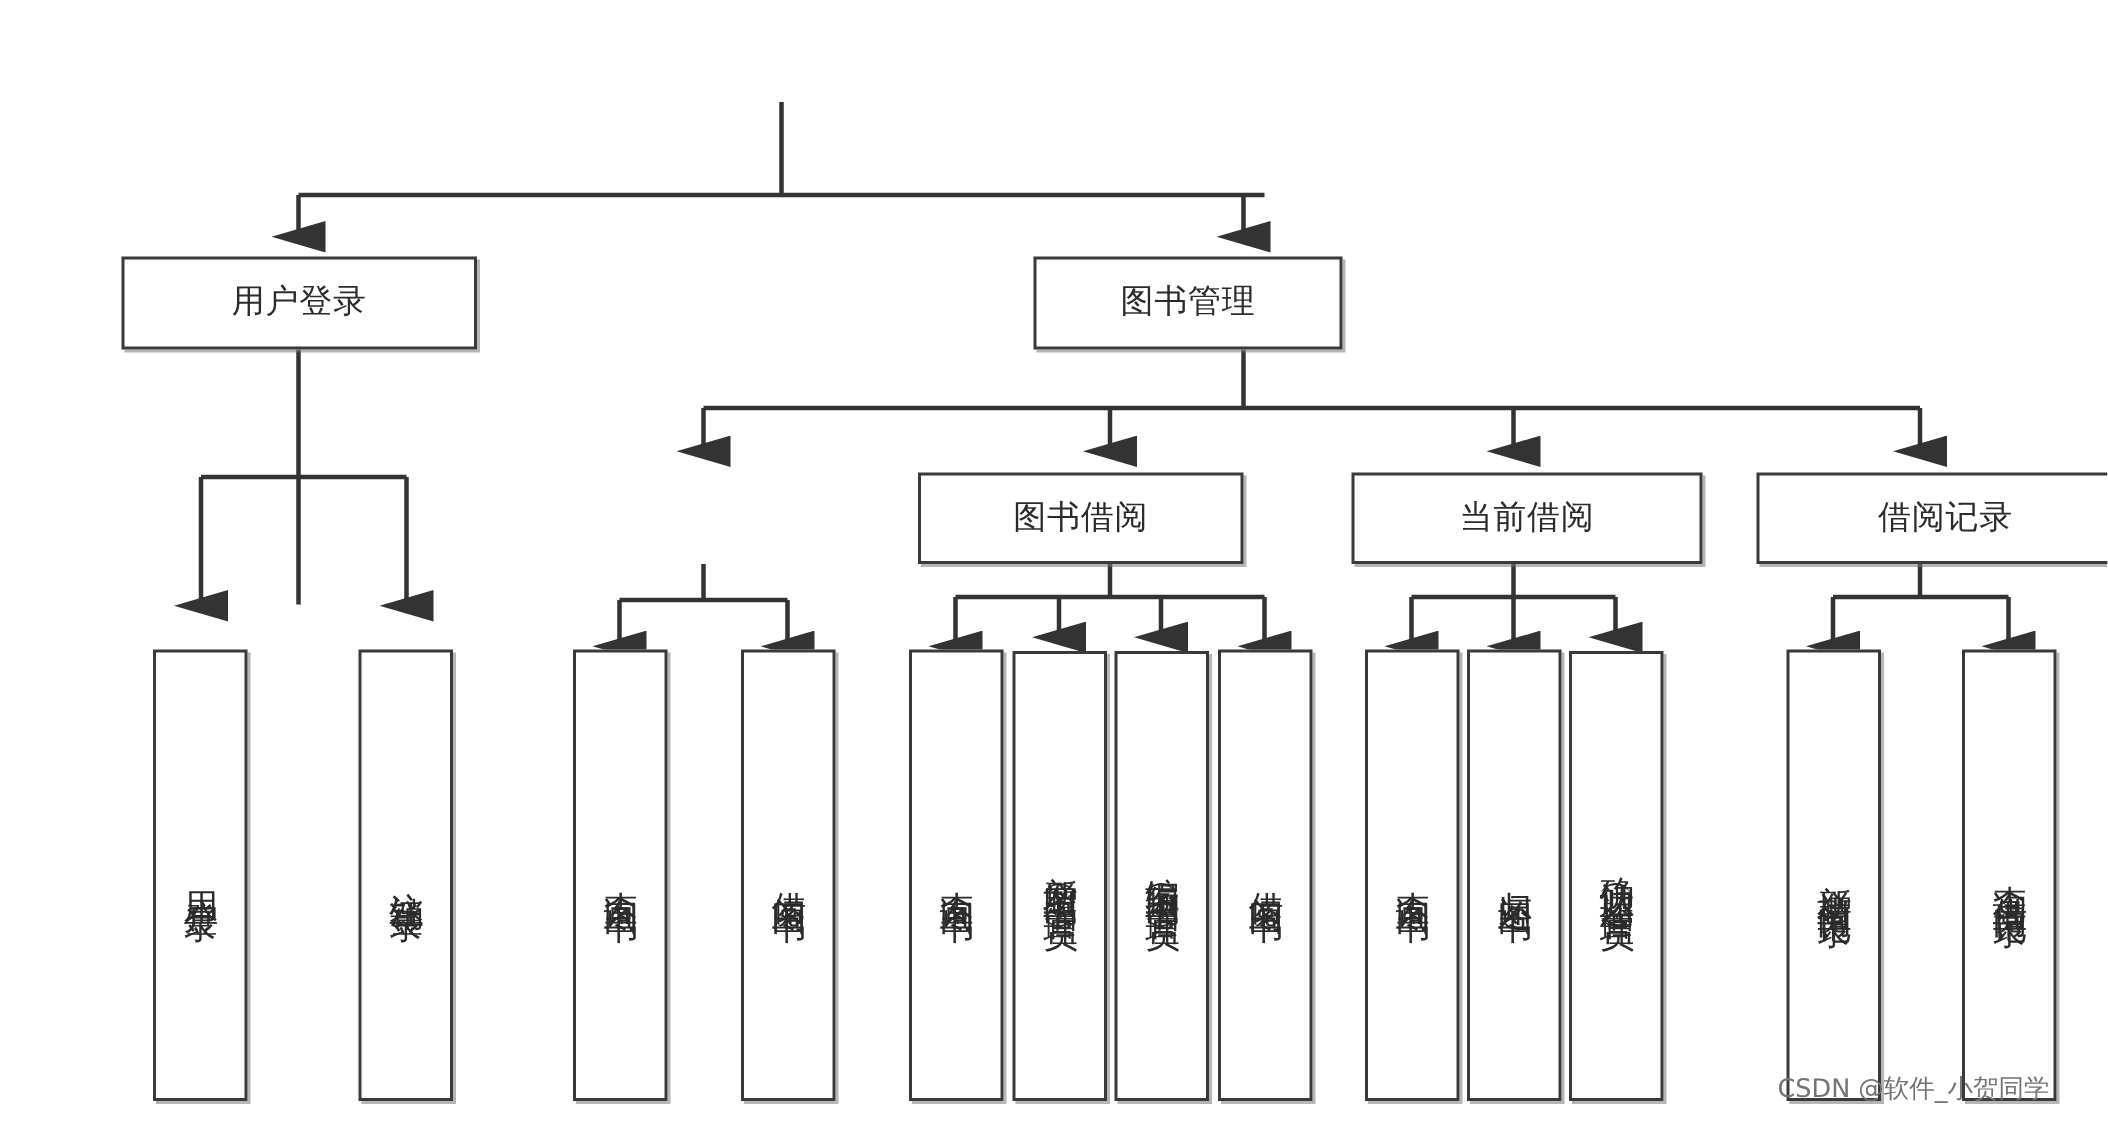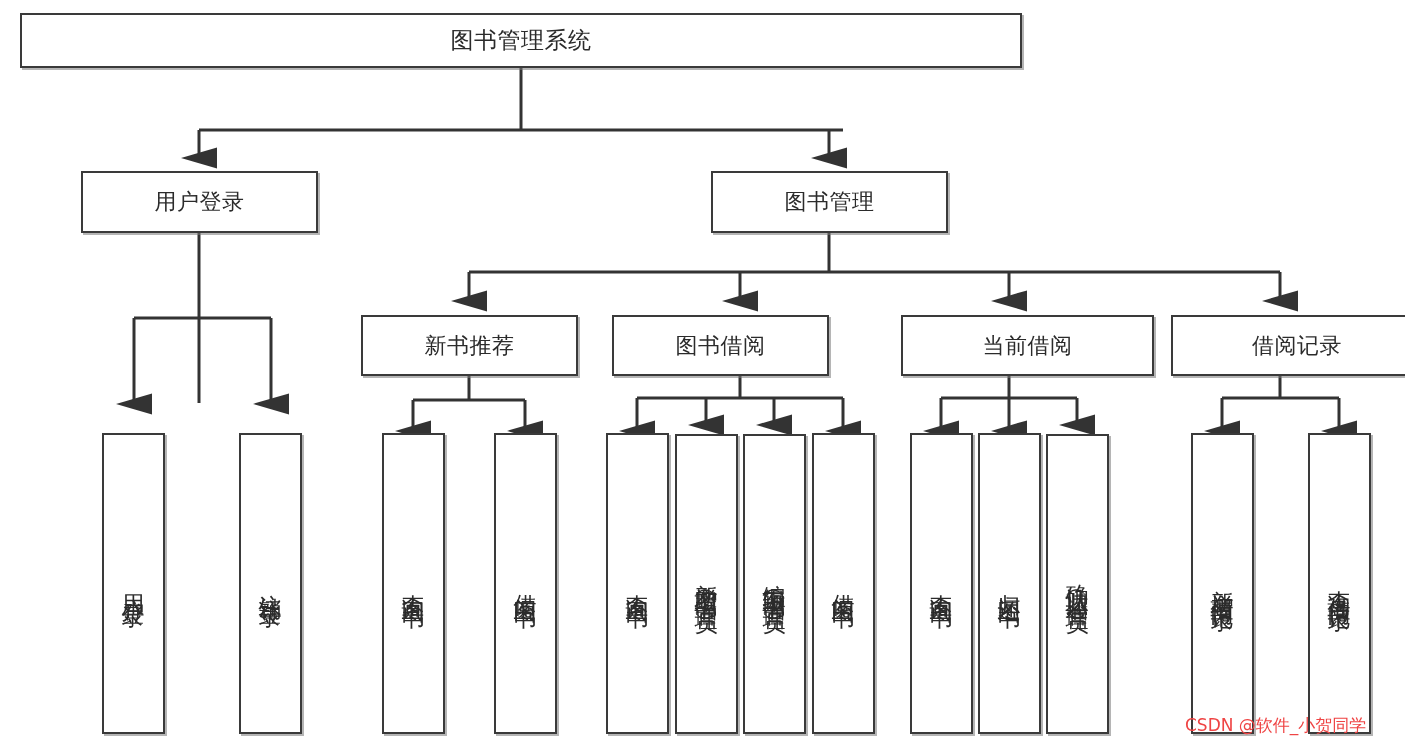--- a/index.html
+++ b/index.html
@@ -51,21 +51,21 @@
     writing-mode: vertical-rl;
     text-orientation: upright;
     font-size: 23px;
     letter-spacing: 4px;
   }
   .watermark {
     position: absolute;
     left: 1185px;
     top: 714px;
     font-size: 17px;
-    color: #ef4444;
+    color: #737373;
     font-family: "DejaVu Sans", "Liberation Sans", sans-serif;
     white-space: nowrap;
     z-index: 5;
   }
 </style>
 </head>
 <body>
 
 <div id="canvas">
 
@@ -112,38 +112,32 @@
       <path d="M1009,398 L1009,430" marker-end="url(#arrow)"></path>
       <path d="M1077,398 L1077,424" marker-end="url(#arrow)"></path>
 
       <path d="M1280,376 L1280,398"></path>
       <path d="M1222,398 L1339,398"></path>
       <path d="M1222,398 L1222,430" marker-end="url(#arrow)"></path>
       <path d="M1339,398 L1339,430" marker-end="url(#arrow)"></path>
     </g>
   </svg>
 
-  <div class="node horizontal root" style="left:20px; top:13px; width:1002px; height:55px;">
-    <span class="label">图书管理系统</span>
-  </div>
 
   <div class="node horizontal" style="left:81px; top:171px; width:237px; height:62px;">
     <span class="label">用户登录</span>
   </div>
-  <div class="node horizontal" style="left:711px; top:171px; width:237px; height:62px;">
+  <div class="node horizontal" style="left:689px; top:171px; width:206px; height:62px;">
     <span class="label">图书管理</span>
   </div>
 
-  <div class="node horizontal" style="left:361px; top:315px; width:217px; height:61px;">
-    <span class="label">新书推荐</span>
-  </div>
   <div class="node horizontal" style="left:612px; top:315px; width:217px; height:61px;">
     <span class="label">图书借阅</span>
   </div>
-  <div class="node horizontal" style="left:901px; top:315px; width:253px; height:61px;">
+  <div class="node horizontal" style="left:901px; top:315px; width:234px; height:61px;">
     <span class="label">当前借阅</span>
   </div>
   <div class="node horizontal" style="left:1171px; top:315px; width:252px; height:61px;">
     <span class="label">借阅记录</span>
   </div>
 
   <div class="node vertical" style="left:102px; top:433px; width:63px; height:301px;">
     <span class="label">用户登录</span>
   </div>
   <div class="node vertical" style="left:239px; top:433px; width:63px; height:301px;">

